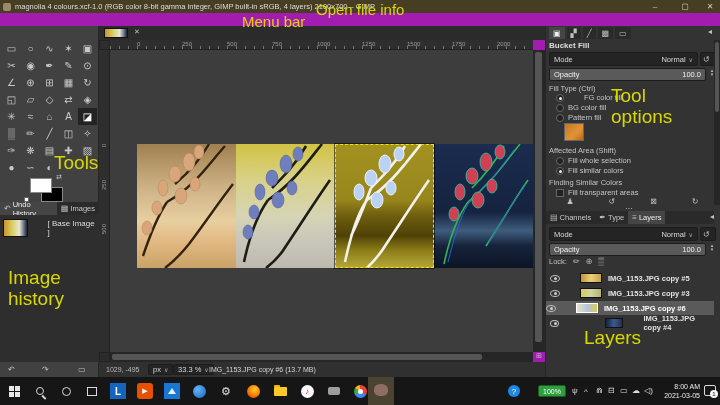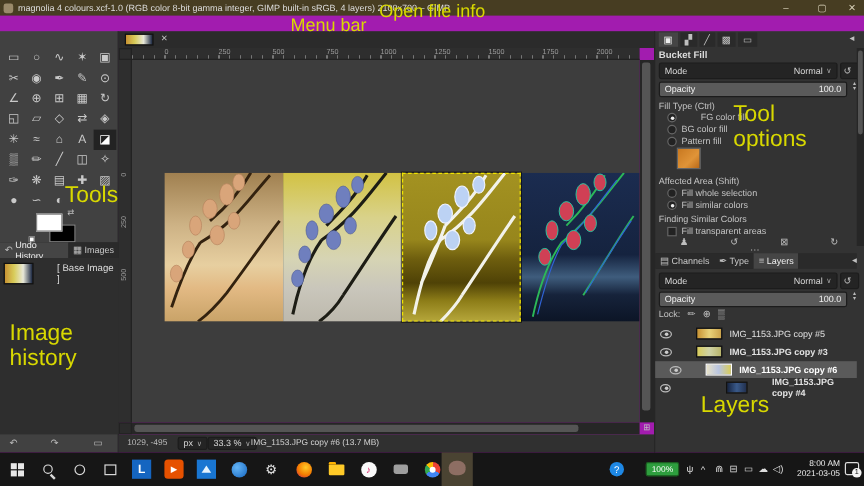--- a/index.html
+++ b/index.html
@@ -360,29 +360,29 @@
     <span class="lbl">Lock:</span>
     <span class="micon">✏</span>
     <span class="micon">⊕</span>
     <span class="micon">▒</span>
   </div>
 
   <div class="a flex" style="left:546px;top:271px;width:168px;height:14px;gap:6px;padding:0 4px">
     <span class="eye"></span>
       <span style="width:8px"></span>
     <span class="lthumb g5"></span>
-    <span class="lbl" style="color:#e2e2e2;font-weight:normal">IMG_1153.JPG copy #5</span>
+    <span class="lbl" style="color:#e2e2e2;font-weight:bold">IMG_1153.JPG copy #5</span>
   </div>
   <div class="a flex" style="left:546px;top:286px;width:168px;height:14px;gap:6px;padding:0 4px">
     <span class="eye"></span>
       <span style="width:8px"></span>
     <span class="lthumb g3"></span>
     <span class="lbl" style="color:#e2e2e2;font-weight:bold">IMG_1153.JPG copy #3</span>
   </div>
-  <div class="a flex" style="left:546px;top:301px;width:168px;height:14px;gap:6px;padding:0 12px;background:#5a5a5a">
+  <div class="a flex" style="left:546px;top:301px;width:168px;height:14px;gap:6px;padding:0 0;background:#5a5a5a">
     <span class="eye"></span>
       <span style="width:8px"></span>
     <span class="lthumb g6" style="border:1px solid #fff"></span>
     <span class="lbl" style="color:#fff;font-weight:bold">IMG_1153.JPG copy #6</span>
   </div>
   <div class="a flex" style="left:546px;top:316px;width:168px;height:14px;gap:20px;padding:0 4px">
     <span class="eye"></span>
       <span style="width:8px"></span>
     <span class="lthumb g4"></span>
     <span class="lbl" style="color:#e2e2e2;font-weight:bold">IMG_1153.JPG copy #4</span>

